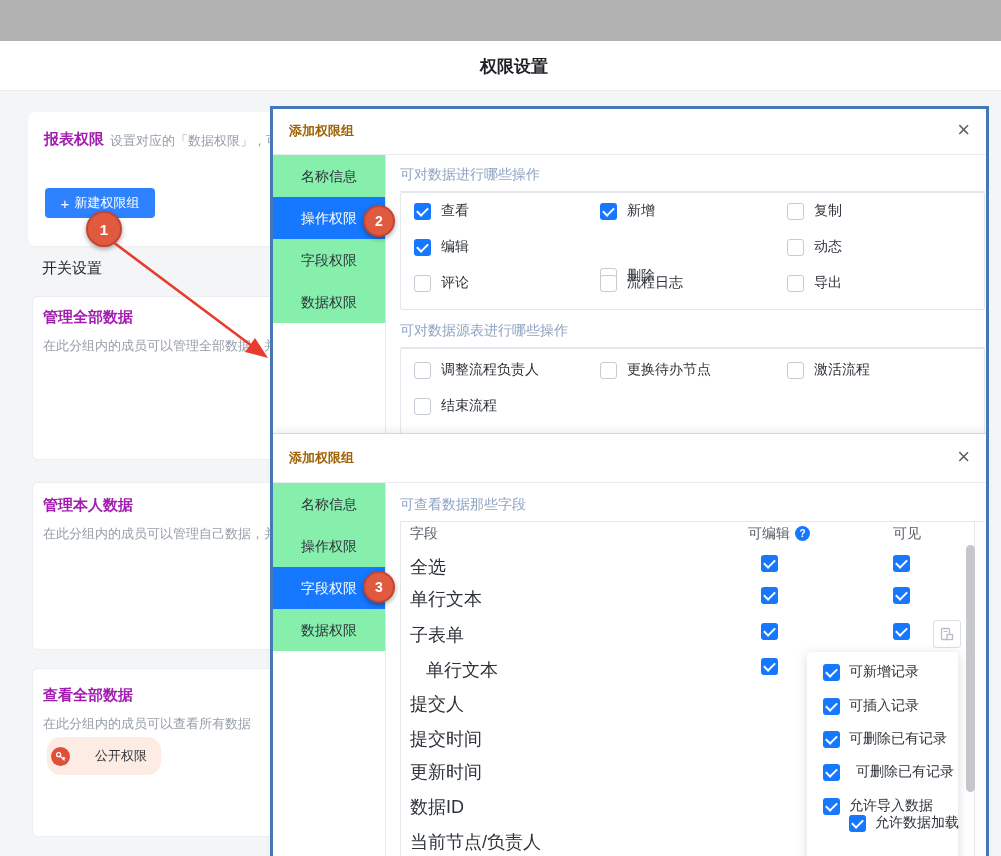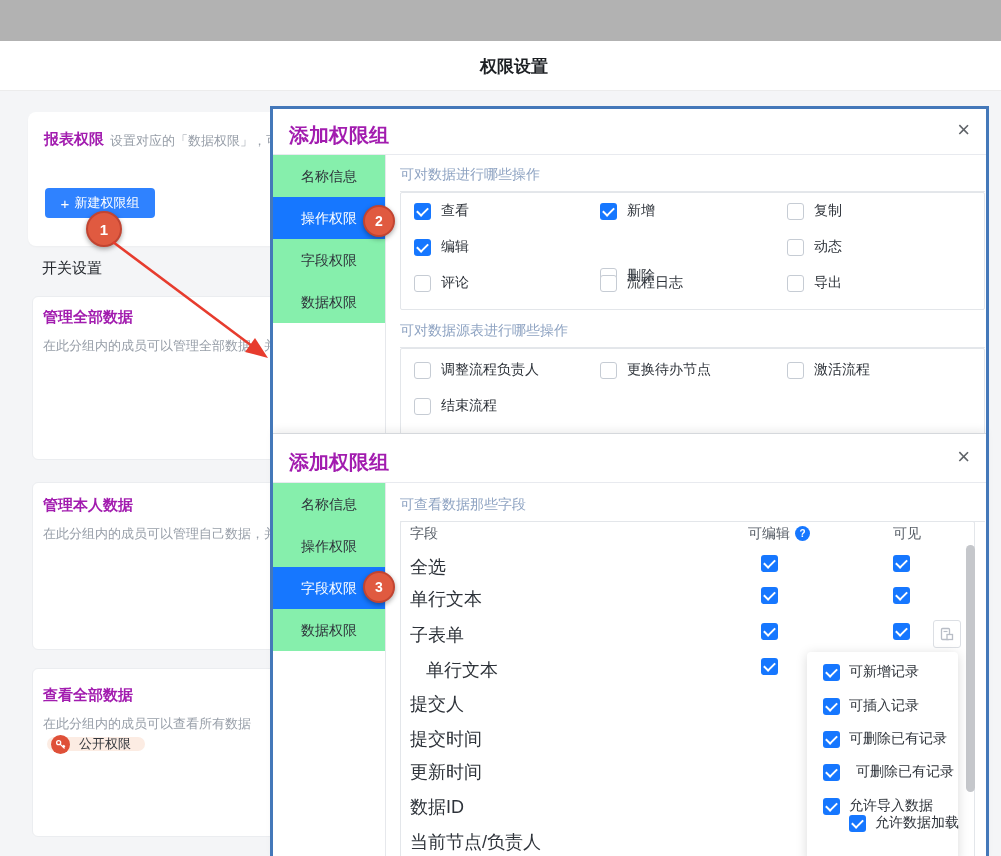--- a/index.html
+++ b/index.html
@@ -13,39 +13,39 @@
   .pagetitle{left:0;top:55px;width:1028px;text-align:center;font-size:17px;font-weight:600;color:#1c1f23;}
 
   
   .card{background:#fff;border:1px solid #ebedf0;border-radius:6px;}
   .card0{left:28px;top:112px;width:430px;height:134px;border-radius:8px;border:none;box-shadow:0 1px 2px rgba(0,0,0,0.03);}
   .lp-title{font-size:15px;font-weight:700;color:#a21caf;}
   .lp-desc{font-size:13px;color:#979ea8;}
   .btn-blue{left:45px;top:188px;width:110px;height:30px;background:#2f82ff;border-radius:4px;color:#fff;
     font-size:13px;display:flex;align-items:center;justify-content:center;gap:5px;cursor:pointer;}
   .switch-label{left:42px;top:259px;font-size:15px;font-weight:500;color:#23272d;}
-  .tag{left:47px;top:737px;height:14px;background:#fcece3;border-radius:14px;display:flex;align-items:center;
-    padding:0 14px 0 4px;gap:9px;font-size:13px;color:#33373d;}
+  .tag{left:47px;top:737px;height:38px;background:#fcece3;border-radius:14px;display:flex;align-items:center;
+    padding:0 14px 0 4px;gap:25px;font-size:13px;color:#33373d;}
   .tag-ico{width:19px;height:19px;border-radius:50%;background:#df5038;display:flex;align-items:center;justify-content:center;}
 
   
   .frame{left:270px;top:106px;width:713px;height:747px;border:3px solid #4478b9;z-index:30;pointer-events:none;}
   .badge{border-radius:50%;background:#e05a40;border:2px solid #c24431;color:#fff;font-weight:700;
     display:flex;align-items:center;justify-content:center;box-shadow:0 2px 5px rgba(0,0,0,0.35);z-index:40;}
   .b1{left:86px;top:211px;width:32px;height:32px;font-size:15px;}
   .b2{left:363px;top:205px;width:28px;height:28px;font-size:14px;}
   .b3{left:363px;top:571px;width:28px;height:28px;font-size:14px;}
   .arrow-svg{left:0;top:0;z-index:50;pointer-events:none;}
 
   
   .modal1{left:273px;top:109px;width:713px;height:324px;background:#fff;z-index:10;}
   .modal2{left:273px;top:433px;width:713px;height:427px;background:#fff;z-index:12;border-top:1px solid #d5d8dc;
     box-shadow:0 -3px 8px rgba(0,0,0,0.07);}
   .m-header{left:0;top:0;width:100%;border-bottom:1px solid #e8eaef;}
-  .m-title{font-size:20px;font-weight:600;color:#a21caf;}
+  .m-title{font-size:13px;font-weight:600;color:#a16207;}
   .m-close{font-size:22px;color:#5f6368;cursor:pointer;line-height:20px;}
   .sidebar-border{border-right:1px solid #e6e8ec;}
   .tab{width:112px;height:42px;line-height:42px;text-align:center;font-size:14px;color:#2e333a;cursor:pointer;background:#86efac;}
   .tab.active{background:#1677ff;color:#fff;}
   .sec-label{font-size:14px;color:#8ea3c2;padding-bottom:7px;border-bottom:1px solid #e4e7eb;width:585px;}
   .gridbox{border:1px solid #e3e6ea;border-radius:2px;background:#fff;}
 
   
   .ck{display:flex;align-items:center;gap:10px;font-size:14px;color:#2e333a;}
   .cb{width:17px;height:17px;border-radius:3px;box-sizing:border-box;display:flex;align-items:center;justify-content:center;cursor:pointer;flex:0 0 auto;}

